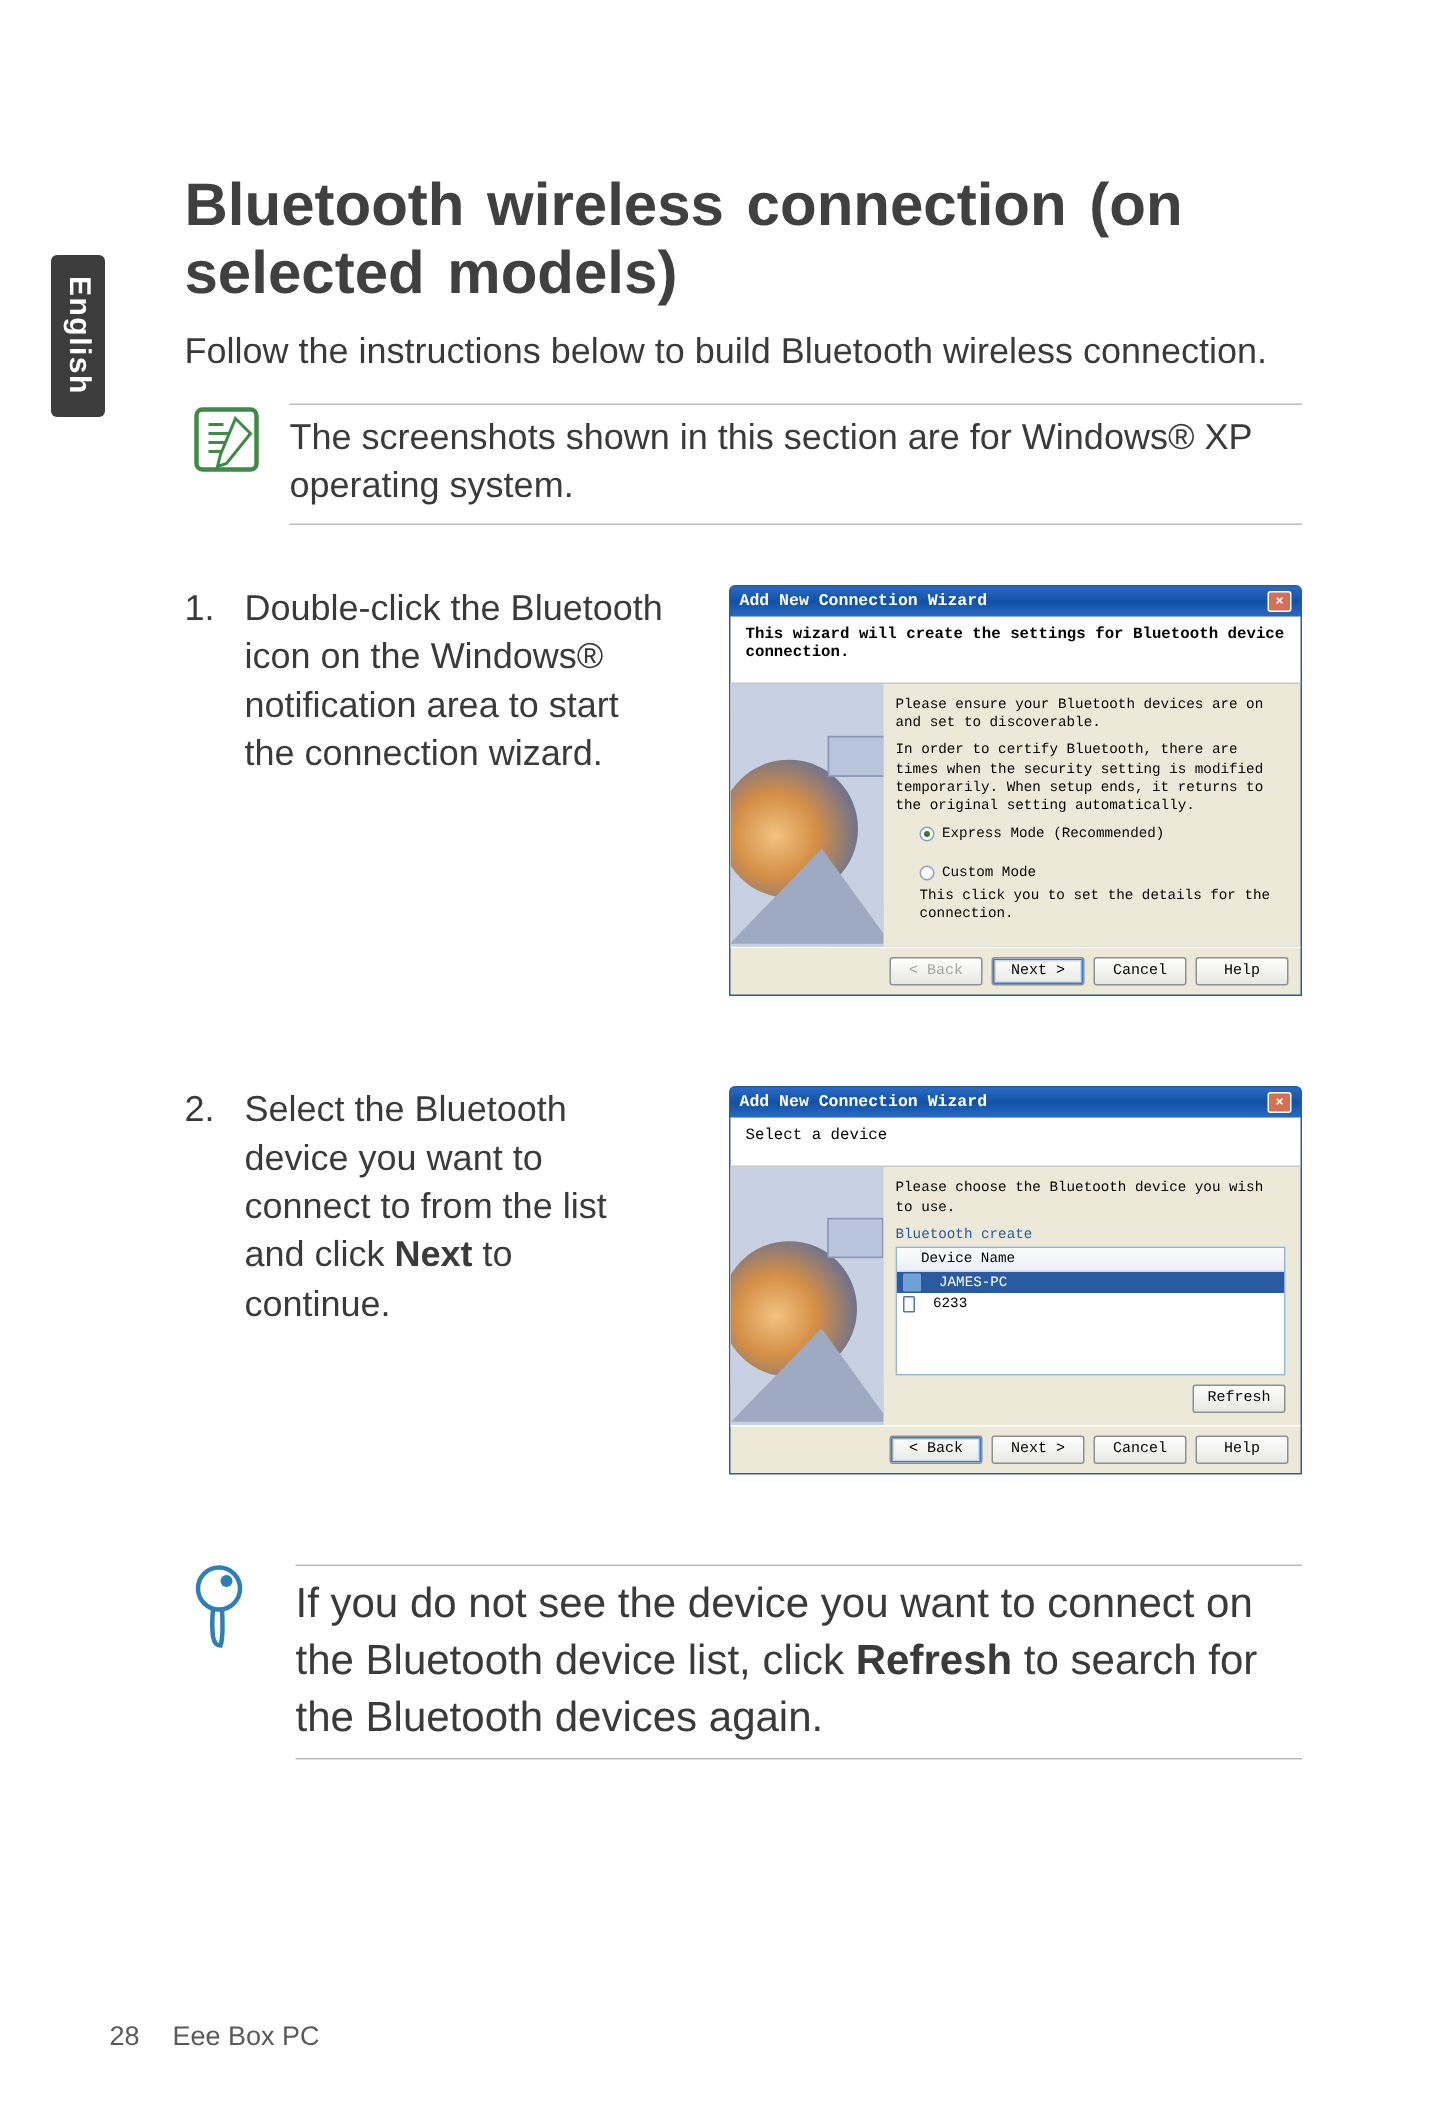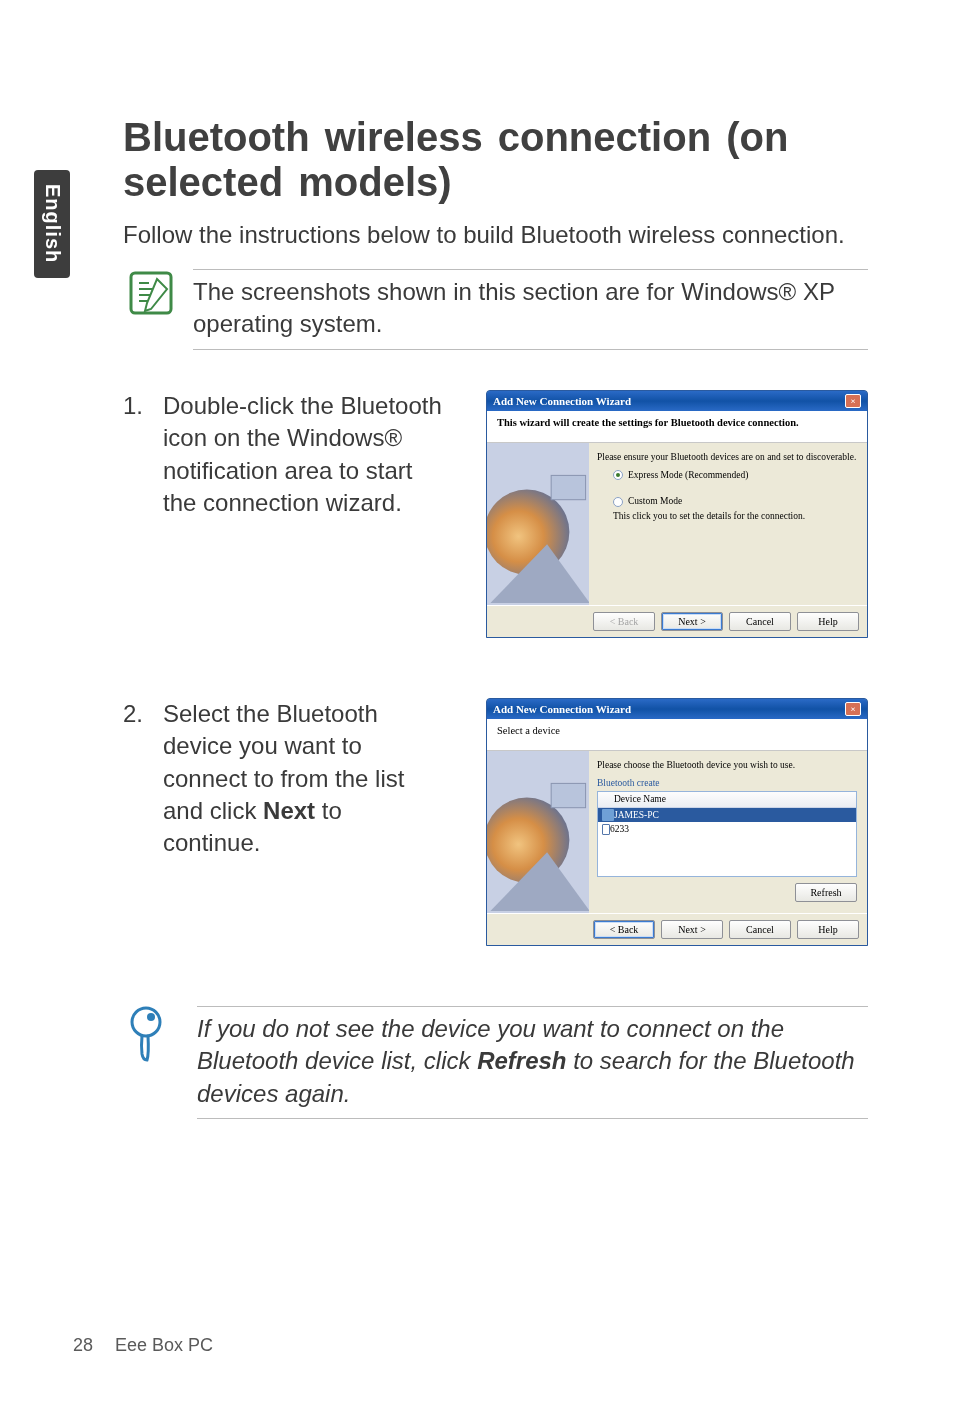--- a/index.html
+++ b/index.html
@@ -82,21 +82,21 @@
     margin-left: 4px;
   }
   .tip-icon-wrap { flex: 0 0 40px; }
   .tip-svg { width: 38px; height: 58px; }
   .tip-text-wrap {
     flex: 1;
     border-top: 1px solid #bcbcbc;
     border-bottom: 1px solid #bcbcbc;
     padding: 6px 0 8px 0;
   }
-  .tip-text { font-size: 24px; line-height: 1.35; font-style: italic; }
+  .tip-text { font-size: 28px; line-height: 1.35; }
   .tip-text b { font-weight: 700; }
   .step {
     display: flex;
     align-items: flex-start;
     gap: 12px;
     margin-bottom: 60px;
   }
   .step-num {
     font-size: 24px;
     width: 28px;
@@ -112,21 +112,21 @@
   .step-text b { font-weight: 700; }
   .step-img {
     flex: 1;
     display: flex;
     justify-content: flex-end;
   }
   
   .wizard {
     width: 382px;
     border: 1px solid #2a5a9f;
-    font-family: Liberation Serif, serif;
+    font-family: Liberation Mono, monospace;
     font-size: 10px;
     background: #0c4a6e;
     border-radius: 4px 4px 0 0;
     box-shadow: 0 0 0 1px #87a9d6 inset;
   }
   .wizard-titlebar {
     background: linear-gradient(to bottom, #2a6ac6 0%, #1152a6 50%, #2a6ac6 100%);
     color: #fff;
     font-weight: 700;
     font-size: 11px;
@@ -239,41 +239,41 @@
   .device-list-header {
     background: linear-gradient(to bottom, #fdfdfd, #ebeef3);
     border-bottom: 1px solid #cbd5e8;
     padding: 1px 20px 1px 16px;
     font-size: 9.5px;
     color: #000;
   }
   .device-row {
     display: flex;
     align-items: center;
-    gap: 0;
+    gap: 12px;
     padding: 1px 4px;
     font-size: 9.5px;
   }
   .device-row.selected {
     background: #2a5a9f;
     color: #fff;
   }
   .dev-icon {
     width: 12px; height: 12px;
     display: inline-flex;
     align-items: center;
     justify-content: center;
   }
   .dev-icon.pc { background: #6fa0d6; border-radius: 1px; }
   .dev-icon.phone { border: 1px solid #5577aa; border-radius: 1px; width: 8px; height: 11px; }
   .bt-label { color: #2a5a9f; font-size: 9.5px; margin-bottom: 2px; }
   .footer-page {
     position: absolute;
     left: 73px;
-    bottom: 62px;
+    bottom: 50px;
     font-size: 18px;
     color: #5a5a5a;
     display: flex;
     gap: 22px;
   }
 </style>
 </head>
 <body>
 
 <div class="side-tab">
@@ -322,20 +322,21 @@
                 </radialGradient>
               </defs>
               <rect width="102" height="160" fill="#c8d0e4"></rect>
               <ellipse cx="40" cy="88" rx="42" ry="42" fill="url(#g1)" opacity="0.95"></ellipse>
               <polygon points="4,158 60,100 102,158" fill="#9ea9c2"></polygon>
               <rect x="64" y="32" width="34" height="24" fill="#b8c4dc" stroke="#8a95b0"></rect>
             </svg>
           </div>
           <div class="wizard-content">
             <div class="para">Please ensure your Bluetooth devices are on and set to discoverable.</div>
+            <div class="para">In order to certify Bluetooth, there are times when the security setting is modified temporarily. When setup ends, it returns to the original setting automatically.</div>
             <div class="radio-row">
               <span class="radio checked"></span>
               <span>Express Mode (Recommended)</span>
             </div>
             <div style="height:6px"></div>
             <div class="radio-row">
               <span class="radio"></span>
               <span>Custom Mode</span>
             </div>
             <div class="radio-sub">This click you to set the details for the connection.</div>

